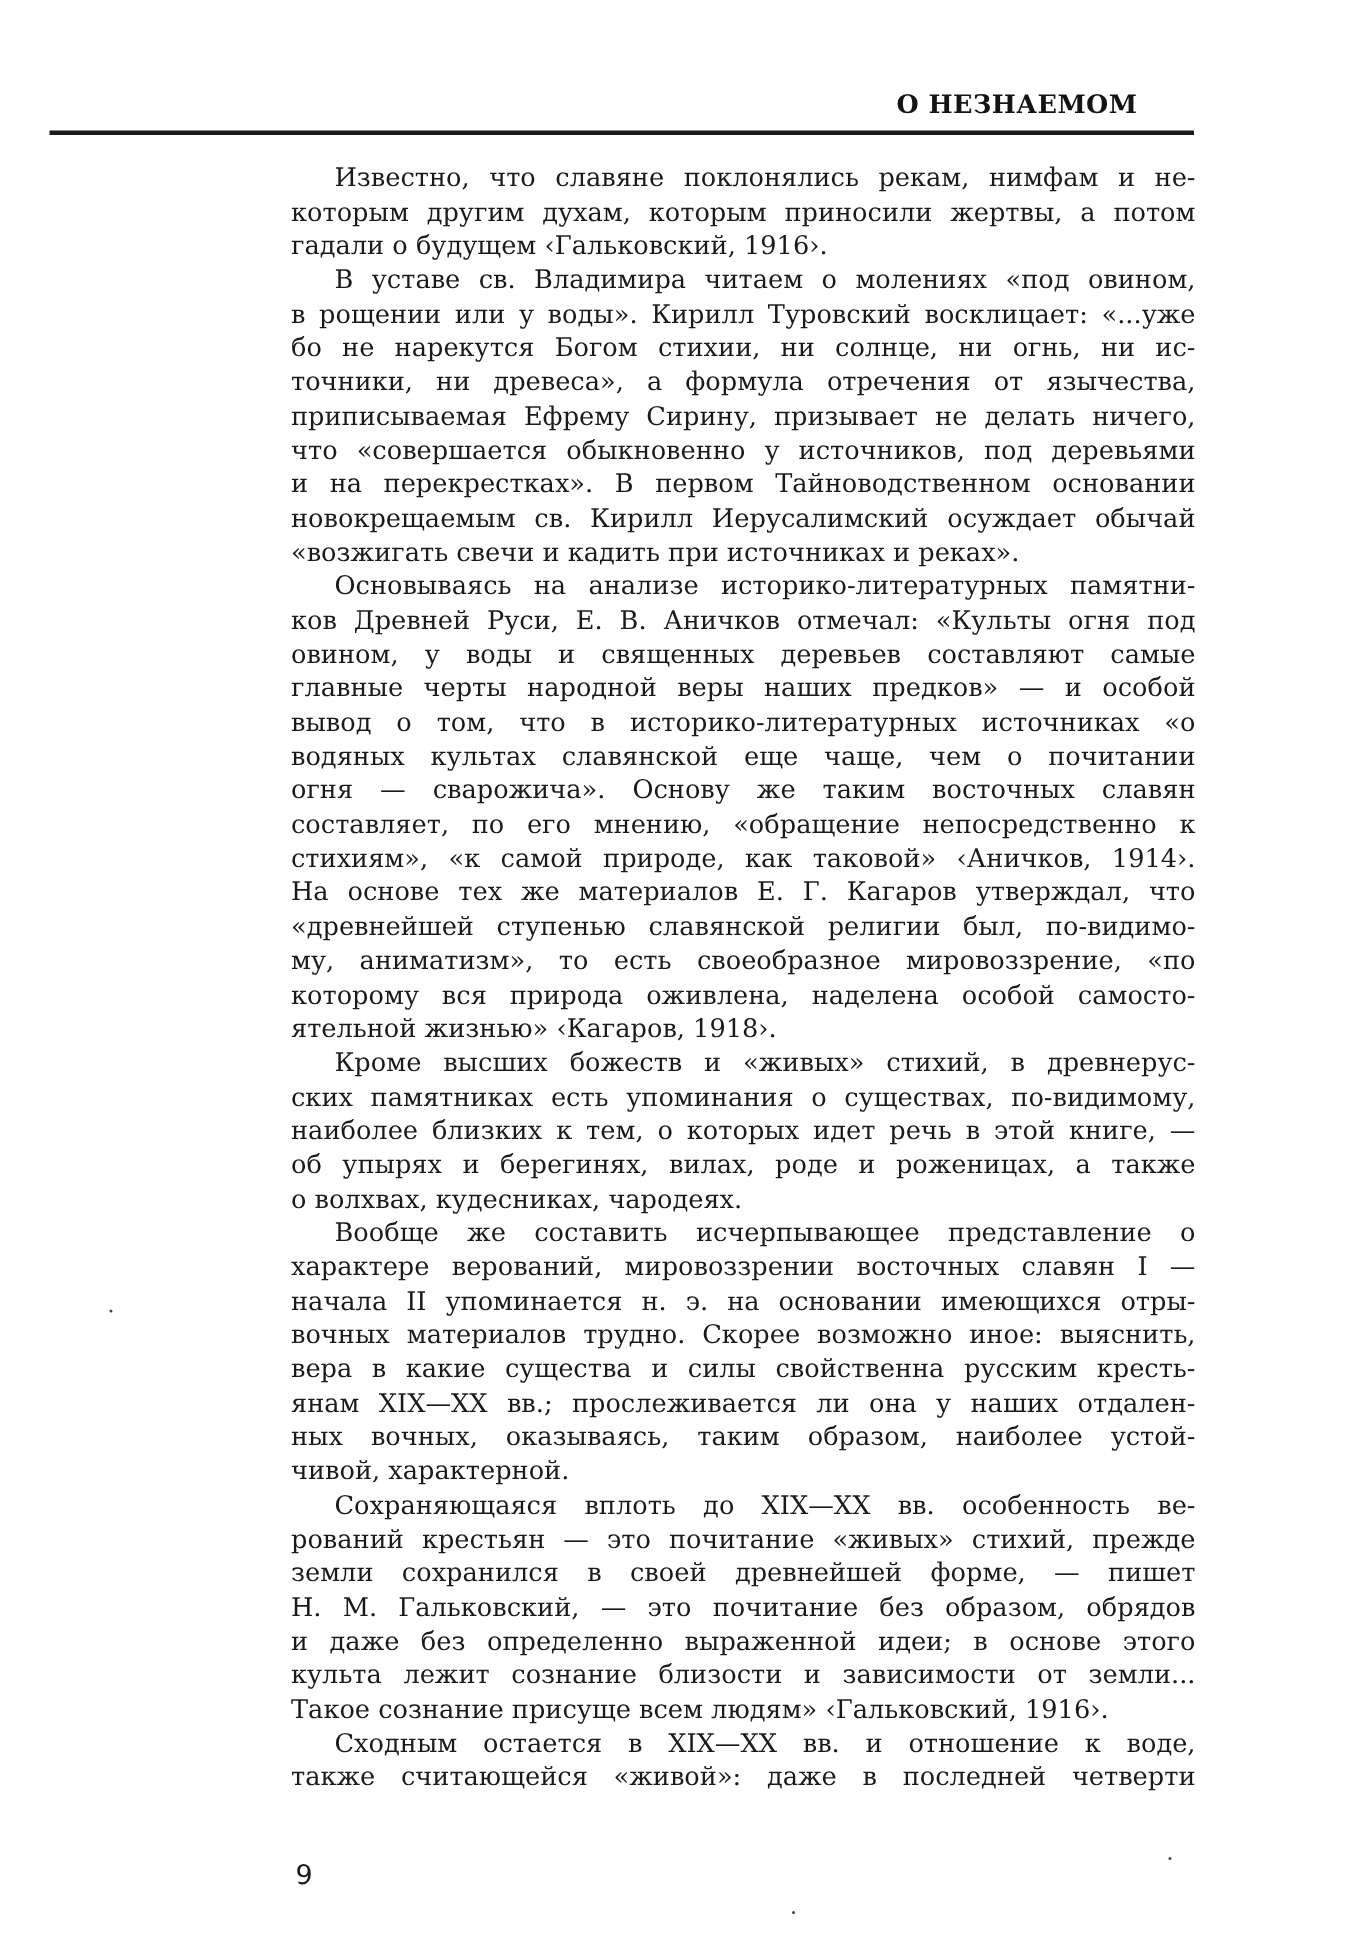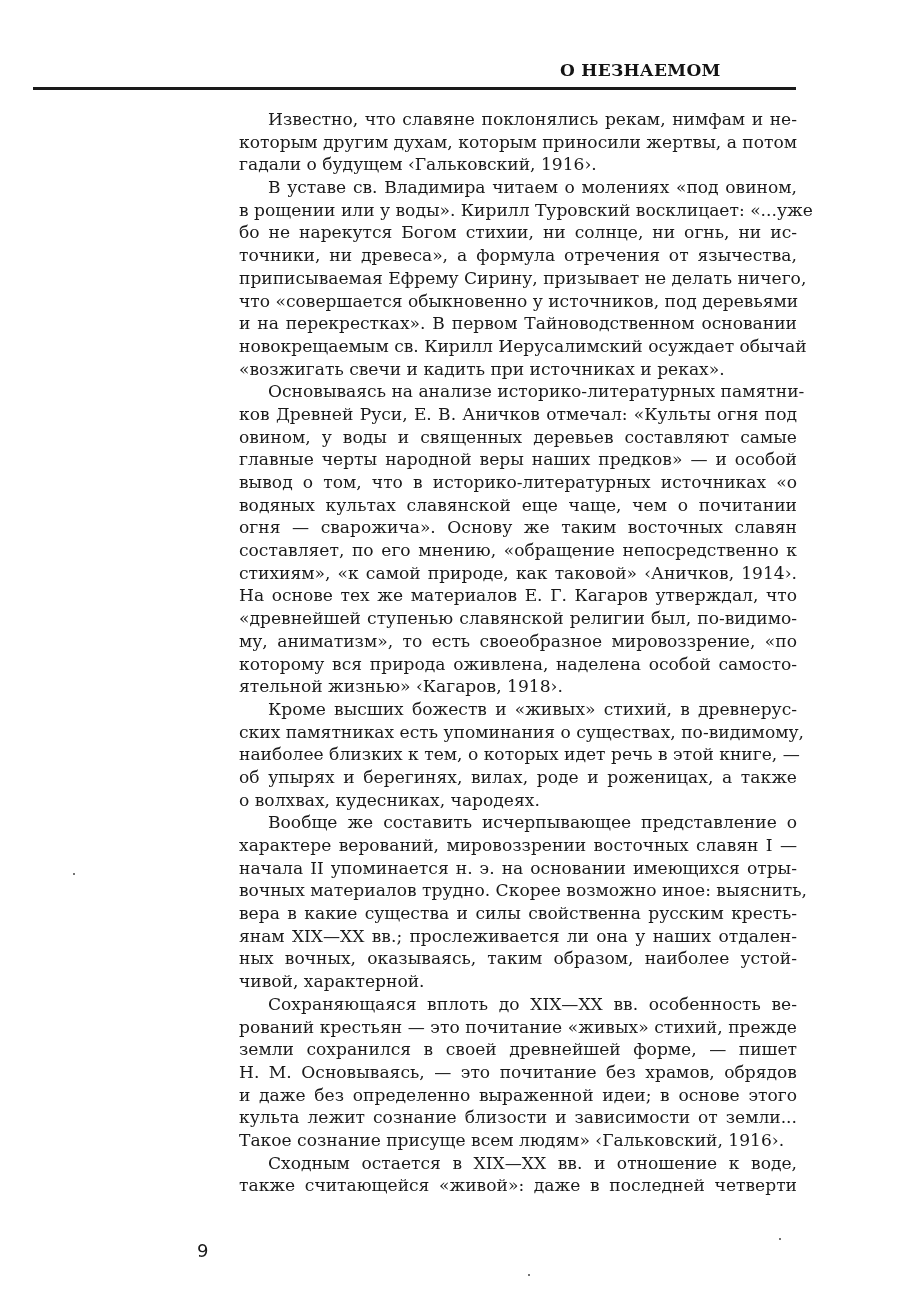--- a/index.html
+++ b/index.html
@@ -1,30 +1,30 @@
 <!DOCTYPE html>
 <html><head>
 <meta charset="utf-8">
 <style>
   html, body { margin: 0; padding: 0; background: #ffffff; }
   body { width: 900px; height: 1301px; position: relative; overflow: hidden; color: #1a1a1a; }
   .running-head {
-    position: absolute; left: 560px; top: 60px; width: 236px; text-align: left;
+    position: absolute; left: 560px; top: 60px; width: 236px; text-align: center;
     font-family: "DejaVu Serif", serif; font-weight: bold; font-size: 17px; letter-spacing: 0.3px;
     color: #141414;
   }
   .rule {
     position: absolute; left: 33px; top: 87px; width: 763px; height: 3px; background: #1a1a1a;
   }
   .body-text {
     position: absolute; left: 194px; top: 108px; width: 603px;
     font-family: "DejaVu Serif", serif; font-size: 17.1px; line-height: 22.7px;
     color: #1a1a1a;
   }
-  .line { display: block; white-space: nowrap; text-align: justify; text-align-last: justify; height: 22.7px; margin-left: 45px; }
+  .line { display: block; white-space: nowrap; text-align: justify; text-align-last: justify; height: 22.7px; }
   .line.last { text-align-last: left; }
   .line.indent { padding-left: 29px; }
   .page-number {
     position: absolute; left: 197px; top: 1240px;
     font-family: "DejaVu Sans", sans-serif; font-size: 18px; color: #1a1a1a;
   }
   .speck { position: absolute; width: 2px; height: 2px; background: #444; border-radius: 1px; }
 </style>
 </head>
 <body>
@@ -79,21 +79,21 @@
       <span class="line">вочных материалов трудно. Скорее возможно иное: выяснить,</span>
       <span class="line">вера в какие существа и силы свойственна русским кресть-</span>
       <span class="line">янам XIX—XX вв.; прослеживается ли она у наших отдален-</span>
       <span class="line">ных вочных, оказываясь, таким образом, наиболее устой-</span>
       <span class="line last">чивой, характерной.</span>
     </div>
     <div>
       <span class="line indent">Сохраняющаяся вплоть до XIX—XX вв. особенность ве-</span>
       <span class="line">рований крестьян — это почитание «живых» стихий, прежде</span>
       <span class="line">земли сохранился в своей древнейшей форме, — пишет</span>
-      <span class="line">Н. М. Основываясь, — это почитание без храмов, обрядов</span>
+      <span class="line">Н. М. Гальковский, — это почитание без образом, обрядов</span>
       <span class="line">и даже без определенно выраженной идеи; в основе этого</span>
       <span class="line">культа лежит сознание близости и зависимости от земли...</span>
       <span class="line last">Такое сознание присуще всем людям» ‹Гальковский, 1916›.</span>
     </div>
     <div>
       <span class="line indent">Сходным остается в XIX—XX вв. и отношение к воде,</span>
       <span class="line">также считающейся «живой»: даже в последней четверти</span>
     </div>
   </div>
 

